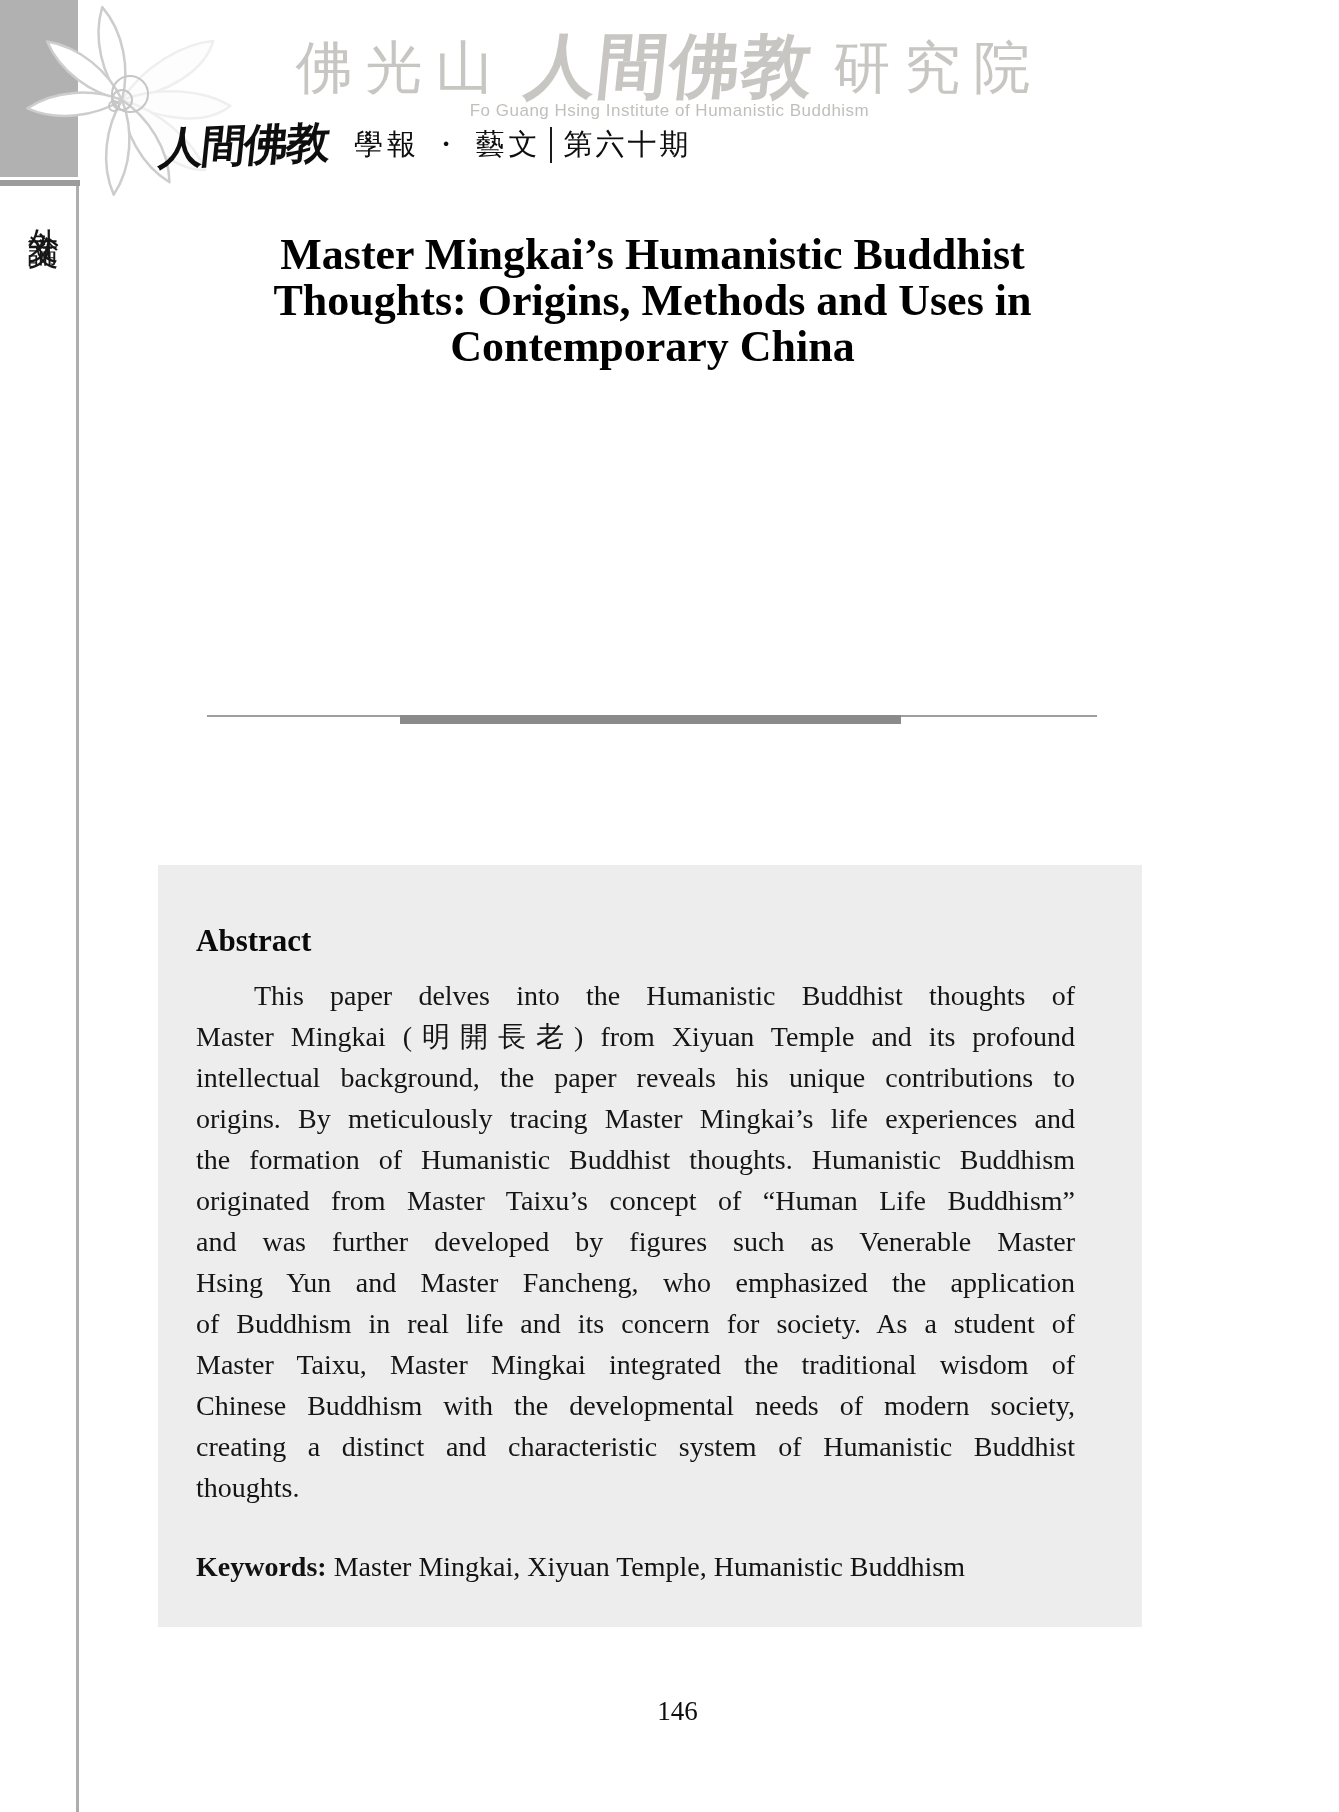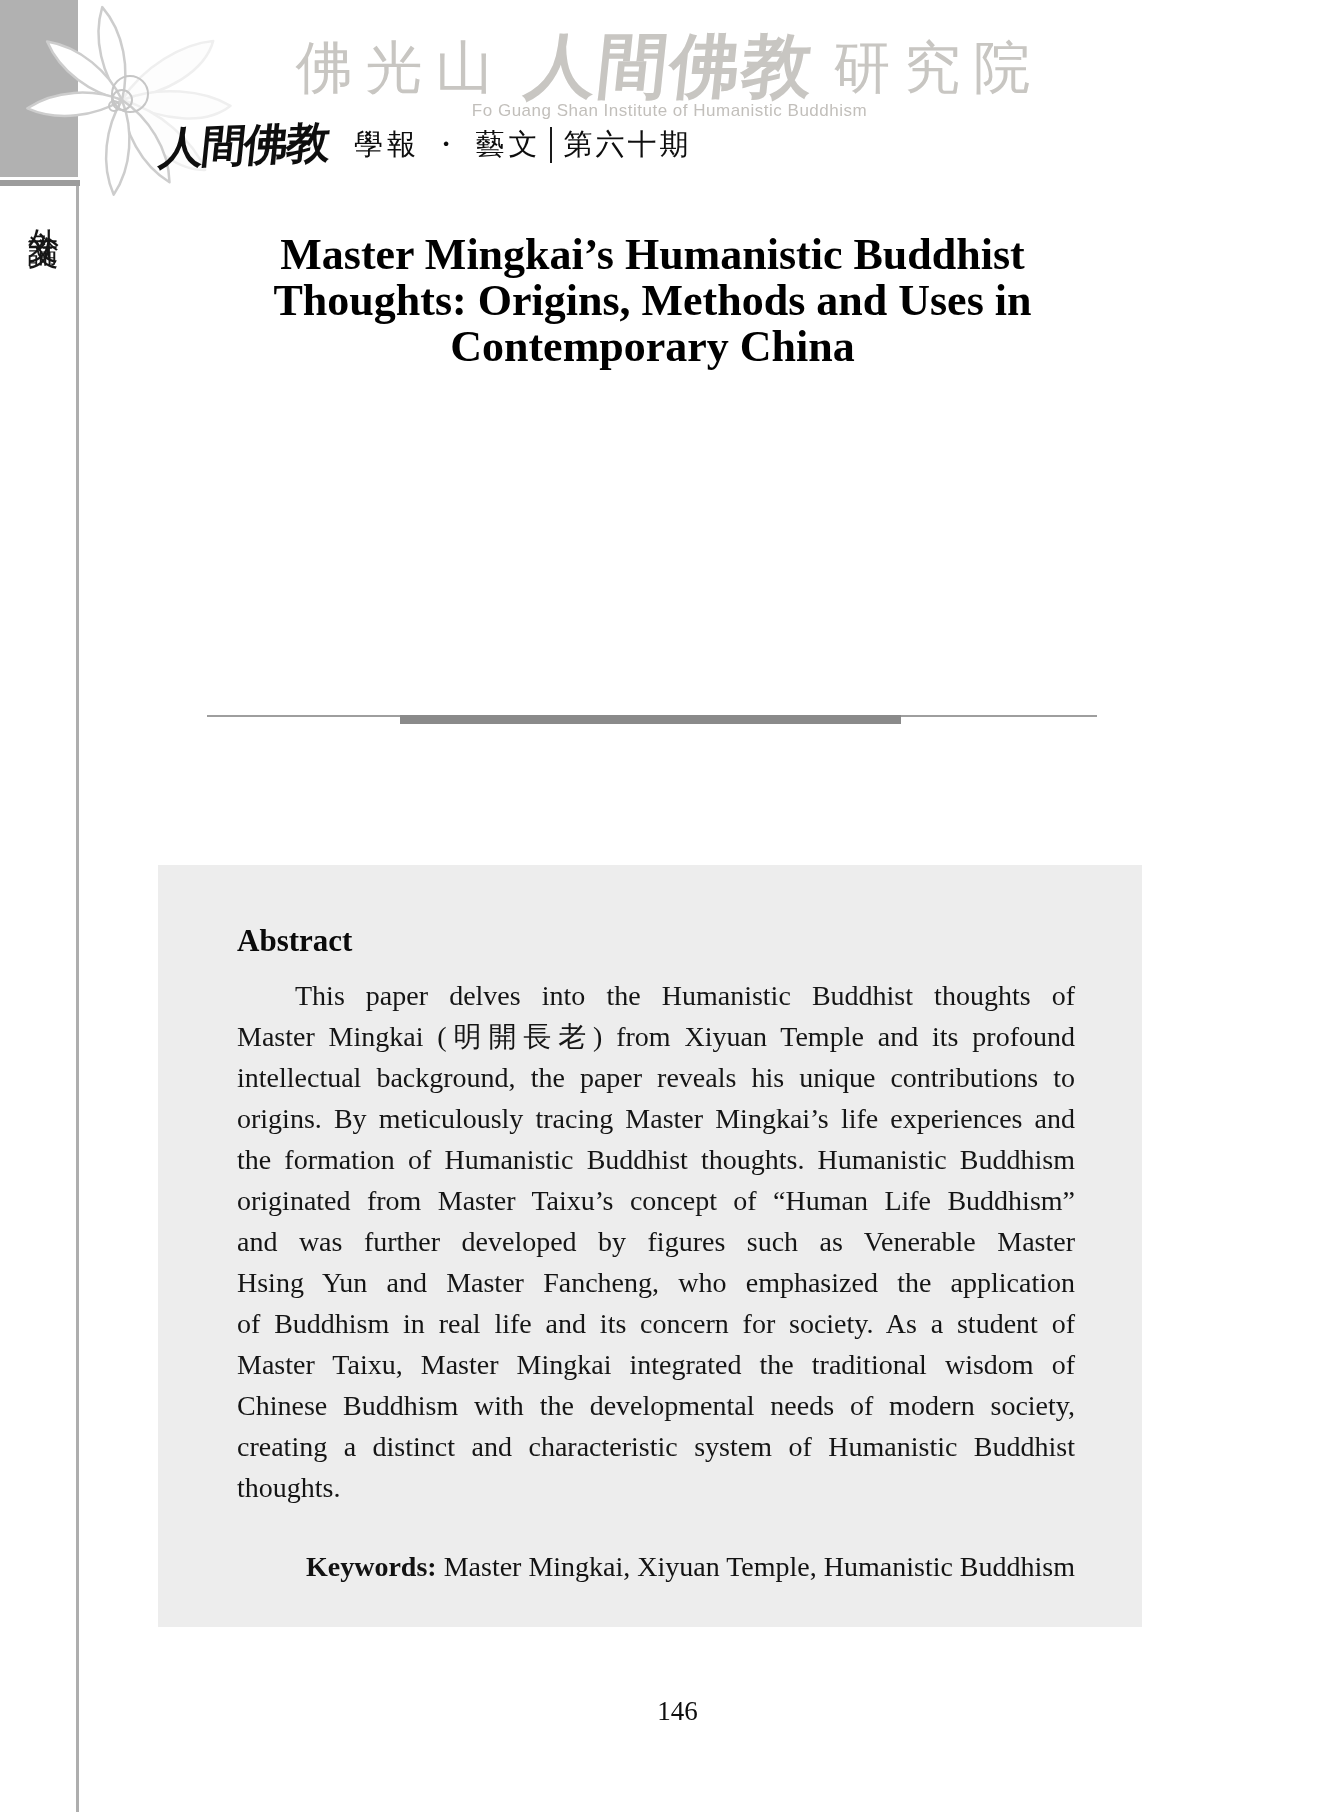--- a/index.html
+++ b/index.html
@@ -36,28 +36,28 @@
   .journal-issue { font-size:29px; letter-spacing:3px; }
   
   .title { position:absolute; left:160px; top:232px; width:985px; text-align:center;
            font-size:44px; font-weight:bold; line-height:46px; color:#000; }
   .author-block { position:absolute; left:160px; top:496px; width:985px;
                   text-align:center; font-size:30px; line-height:47px; color:#0c0c0c; }
   .divider-thin  { position:absolute; left:207px; top:715px; width:890px; height:2px; background:#9e9e9e; }
   .divider-thick { position:absolute; left:400px; top:715px; width:501px; height:9px; background:#8a8a8a; }
   
   .abstract-box { position:absolute; left:158px; top:865px; width:984px; height:762px;
-                  background:#ededed; box-sizing:border-box; padding:57px 67px 0 79px; }
+                  background:#ededed; box-sizing:border-box; padding:57px 67px 0 38px; }
   .abstract-heading { font-size:31px; font-weight:bold; margin:0; line-height:37px; color:#0a0a0a; }
   .abstract-body { margin-top:16px; }
   .abs-line { font-size:28px; line-height:41px; color:#151515;
               text-align:justify; text-align-last:justify; }
   .abs-line.first { text-indent:58px; }
   .abs-line.last  { text-align-last:left; }
-  .keywords { margin-top:43px; font-size:28px; color:#121212;text-align:right; }
+  .keywords { margin-top:43px; font-size:28px; color:#121212; }
   .keywords .kw-label { font-weight:bold; }
   
   .page-number { position:absolute; top:1696px; left:8px; width:100%;
                  text-align:center; font-size:27px; color:#0e0e0e; }
 </style>
 </head>
 <body>
 
 <div class="page">
 
@@ -89,21 +89,21 @@
     </g>
   </svg>
 
   <div class="side-label">外文論文</div>
 
   <div class="wm">
     <span class="wm-part-side">佛光山</span>
     <span class="wm-part-mid">人間佛教</span>
     <span class="wm-part-side">研究院</span>
   </div>
-  <div class="wm-en">Fo Guang Shan Institute of Humanistic Buddhism</div>
+  <div class="wm-en">Fo Guang Hsing Institute of Humanistic Buddhism</div>
 
   <div class="journal-line">
     <span class="journal-logo">人間佛教</span>
     <span class="journal-series">學報 ・ 藝文</span>
     <span class="journal-sep"></span>
     <span class="journal-issue">第六十期</span>
   </div>
 
   <h1 class="title" style="margin:0;">
     <div>Master Mingkai’s Humanistic Buddhist</div>

